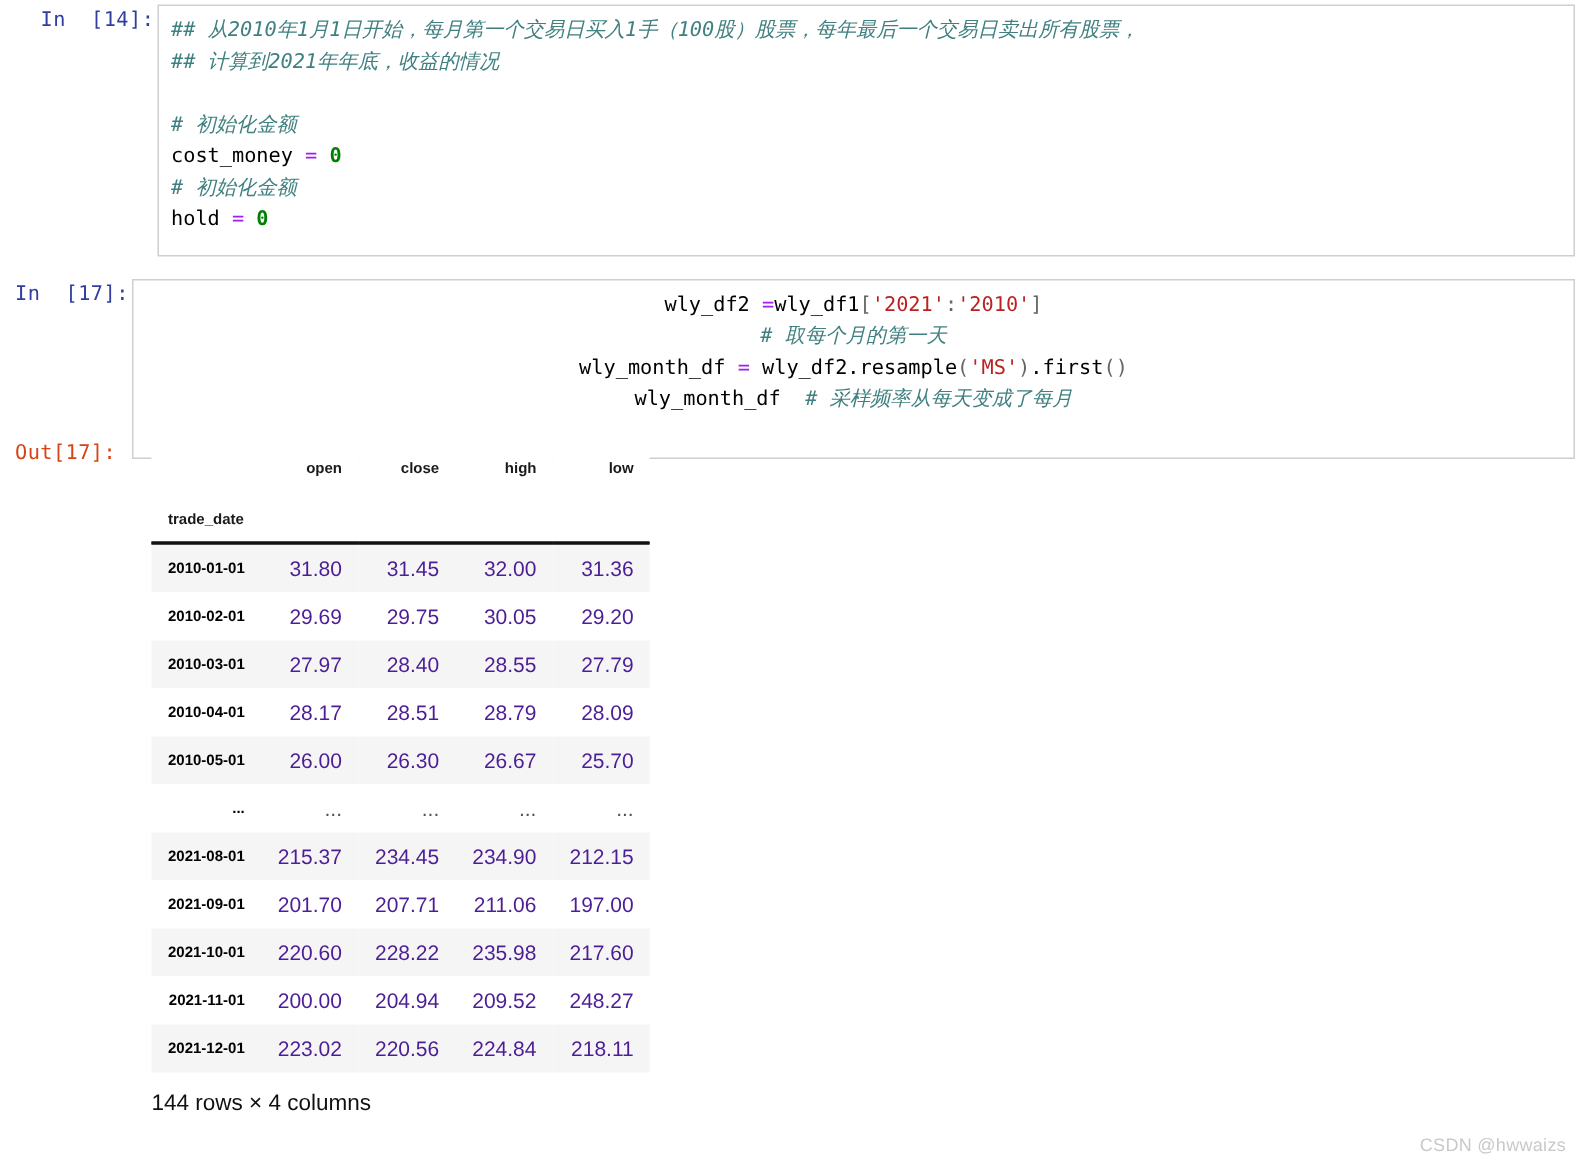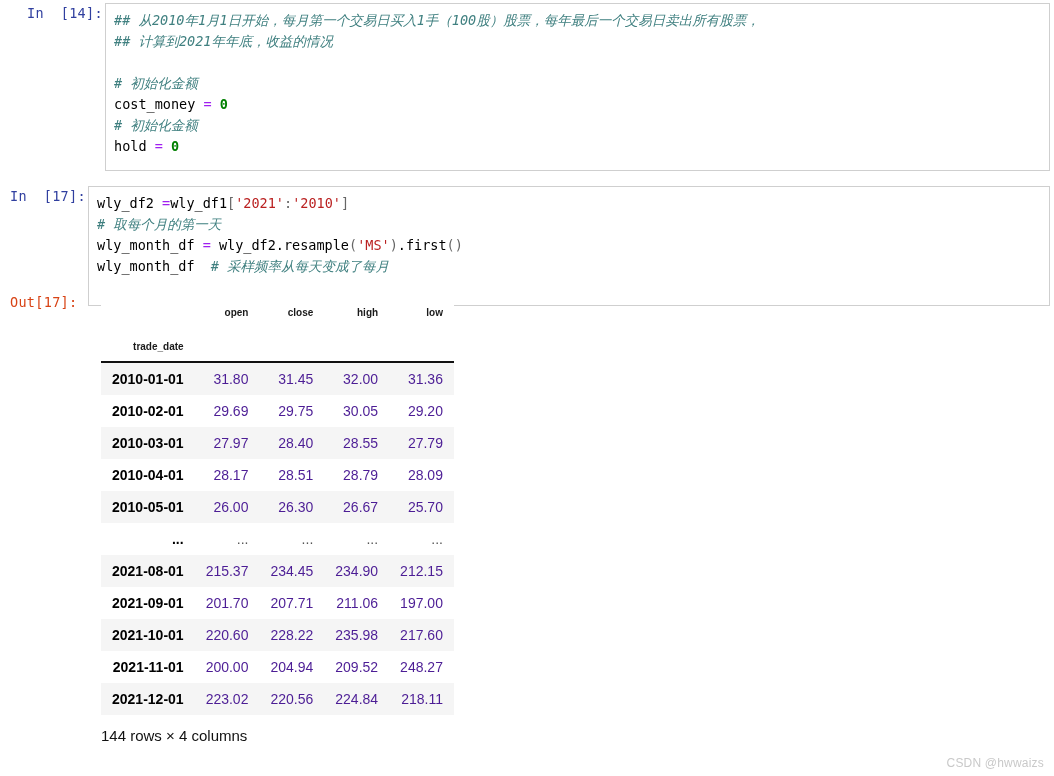--- a/index.html
+++ b/index.html
@@ -73,20 +73,21 @@
 
   
   #cell-17 {
     position: absolute;
     left: 0;
     top: 186px;
   }
   #cell-17 .code-box {
     height: 120px;
     margin-right: 4px;
+    text-align: center;
   }
 
   
   #cell-out {
     position: absolute;
     left: 0;
     top: 292px;
     width: 870px;
   }
   #cell-out .prompt { padding-top: 0px; }
@@ -108,33 +109,33 @@
     font-weight: bold;
     text-align: right;
     padding: 5px 11px 5px 11px;
     border: none;
     background: #ffffff;
     white-space: nowrap;
     line-height: 19px;
     font-size: 10px;
   }
   table.df thead tr.hdr-names th.idxname {
-    text-align: right;
+    text-align: left;
     padding-top: 10px;
   }
   table.df thead tr.hdr-index th {
     border-bottom: 2px solid #111111;
   }
   table.df tbody th {
     font-weight: bold;
     text-align: right;
     padding: 8px 11px;
     border: none;
     white-space: nowrap;
-    font-size: 14px;
+    font-size: 10px;
     color: #000000;
   }
   table.df tbody td {
     text-align: right;
     padding: 8px 11px;
     border: none;
     white-space: nowrap;
     font-size: 14px;
     color: #4c1d95;
   }

